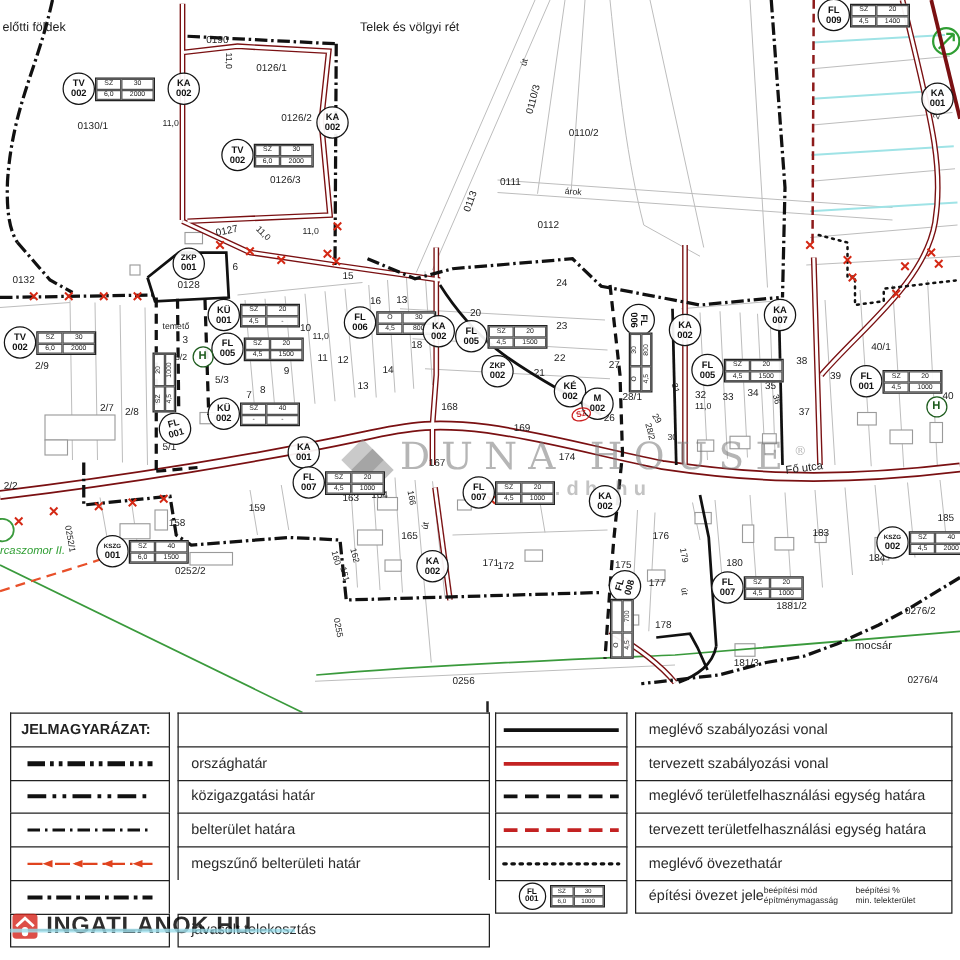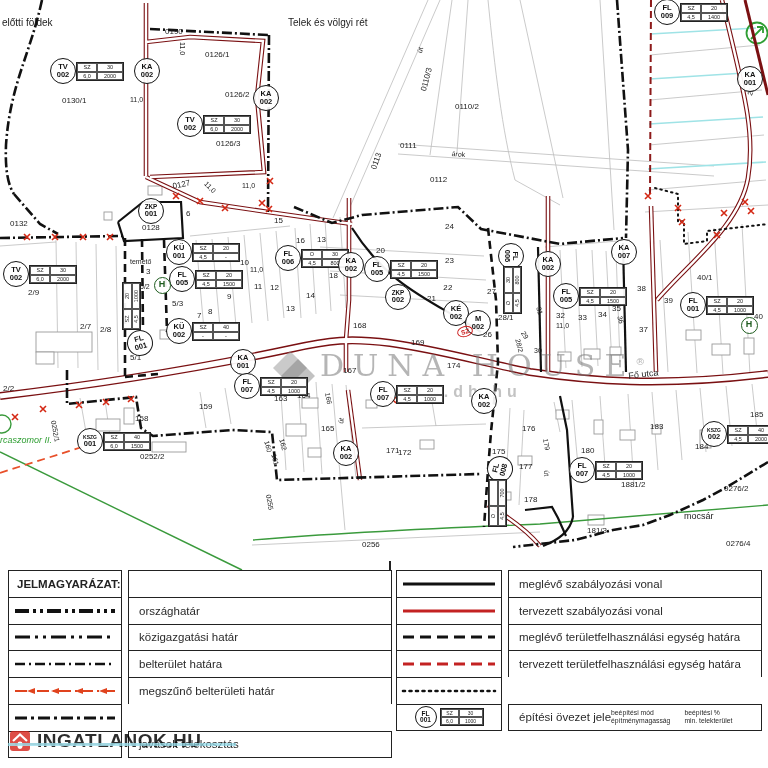--- a/index.html
+++ b/index.html
@@ -42,21 +42,21 @@
   .lgbox{position:absolute;top:570px;z-index:6;background:#fff}
   #lg-left{left:8px;width:384px}
   #lg-right{left:396px;width:366px}
   .lgrow{display:flex}
   .swcol{box-sizing:border-box;border:1.3px solid #222;border-bottom:none;background:#fff;
          display:flex;align-items:center;justify-content:center;height:26.8px}
   .lbcol{box-sizing:border-box;border:1.3px solid #222;border-bottom:none;margin-left:6px;
          display:flex;align-items:center;height:26.8px;font-size:11.5px;color:#2a2a2a;
          padding-left:10px;flex:1}
   .lgrow:last-child .swcol,.lgrow:last-child .lbcol{border-bottom:1.6px solid #222}
-  #lg-left .swcol{width:114px}
+  #lg-left .swcol{width:128px}
   #lg-right .swcol{width:106px}
   .lgtitle{font-weight:bold;font-size:11.5px;color:#222;justify-content:flex-start;padding-left:8px}
   .sw1{stroke:#111;stroke-width:4;stroke-dasharray:14 4 3 4 3 4}
   .sw2{stroke:#111;stroke-width:3.2;stroke-dasharray:15 5 3 5 3 5}
   .sw3{stroke:#111;stroke-width:2.4;stroke-dasharray:10 4 2 4}
   .sw4{stroke:#e0431e;stroke-width:1.8;stroke-dasharray:12 4 2 4}
   .sw5{stroke:#111;stroke-width:3.2;stroke-dasharray:12 4 3 4}
   .sw6{stroke:#aaa;stroke-width:1.2}
   .rw1{stroke:#111;stroke-width:3}
   .rw2{stroke:#c32222;stroke-width:3}
@@ -743,20 +743,21 @@
           </svg>
         </div>
       <div class="lbcol">tervezett területfelhasználási egység határa</div>
     </div>
     <div class="lgrow">
       <div class="swcol">
           <svg width="96" height="10">
             <line class="rw5" x1="2" y1="5" x2="94" y2="5"></line>
           </svg>
         </div>
+      <div class="lbcol">meglévő övezethatár</div>
     </div>
     <div class="lgrow">
       <div class="swcol">
         <span class="zone-sw">
           <span class="zbc">
             <span>FL</span>
               <span>001</span>
           </span>
           <span class="ztab-s">
             <div>SZ</div>

